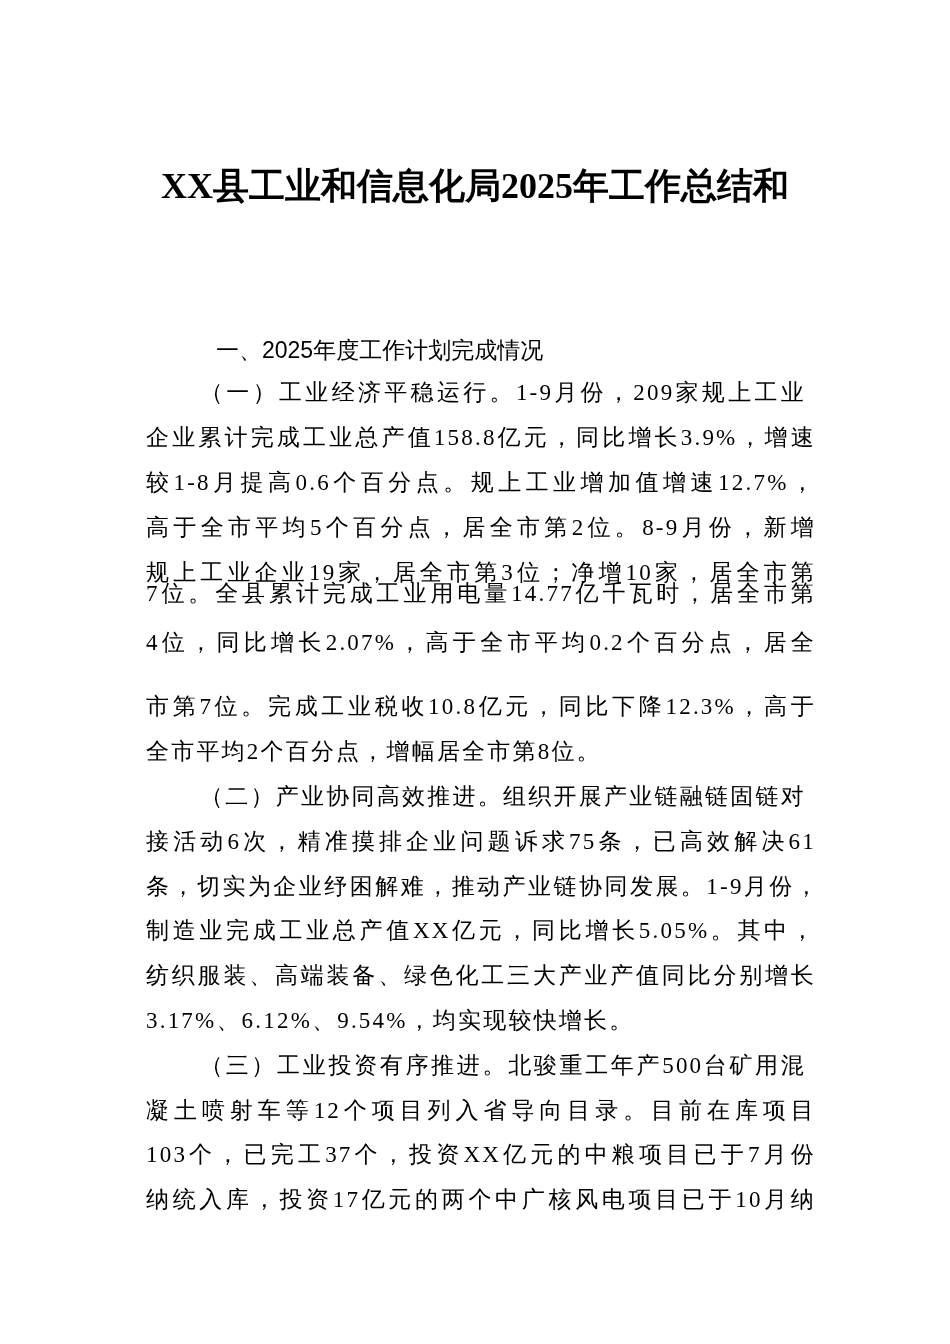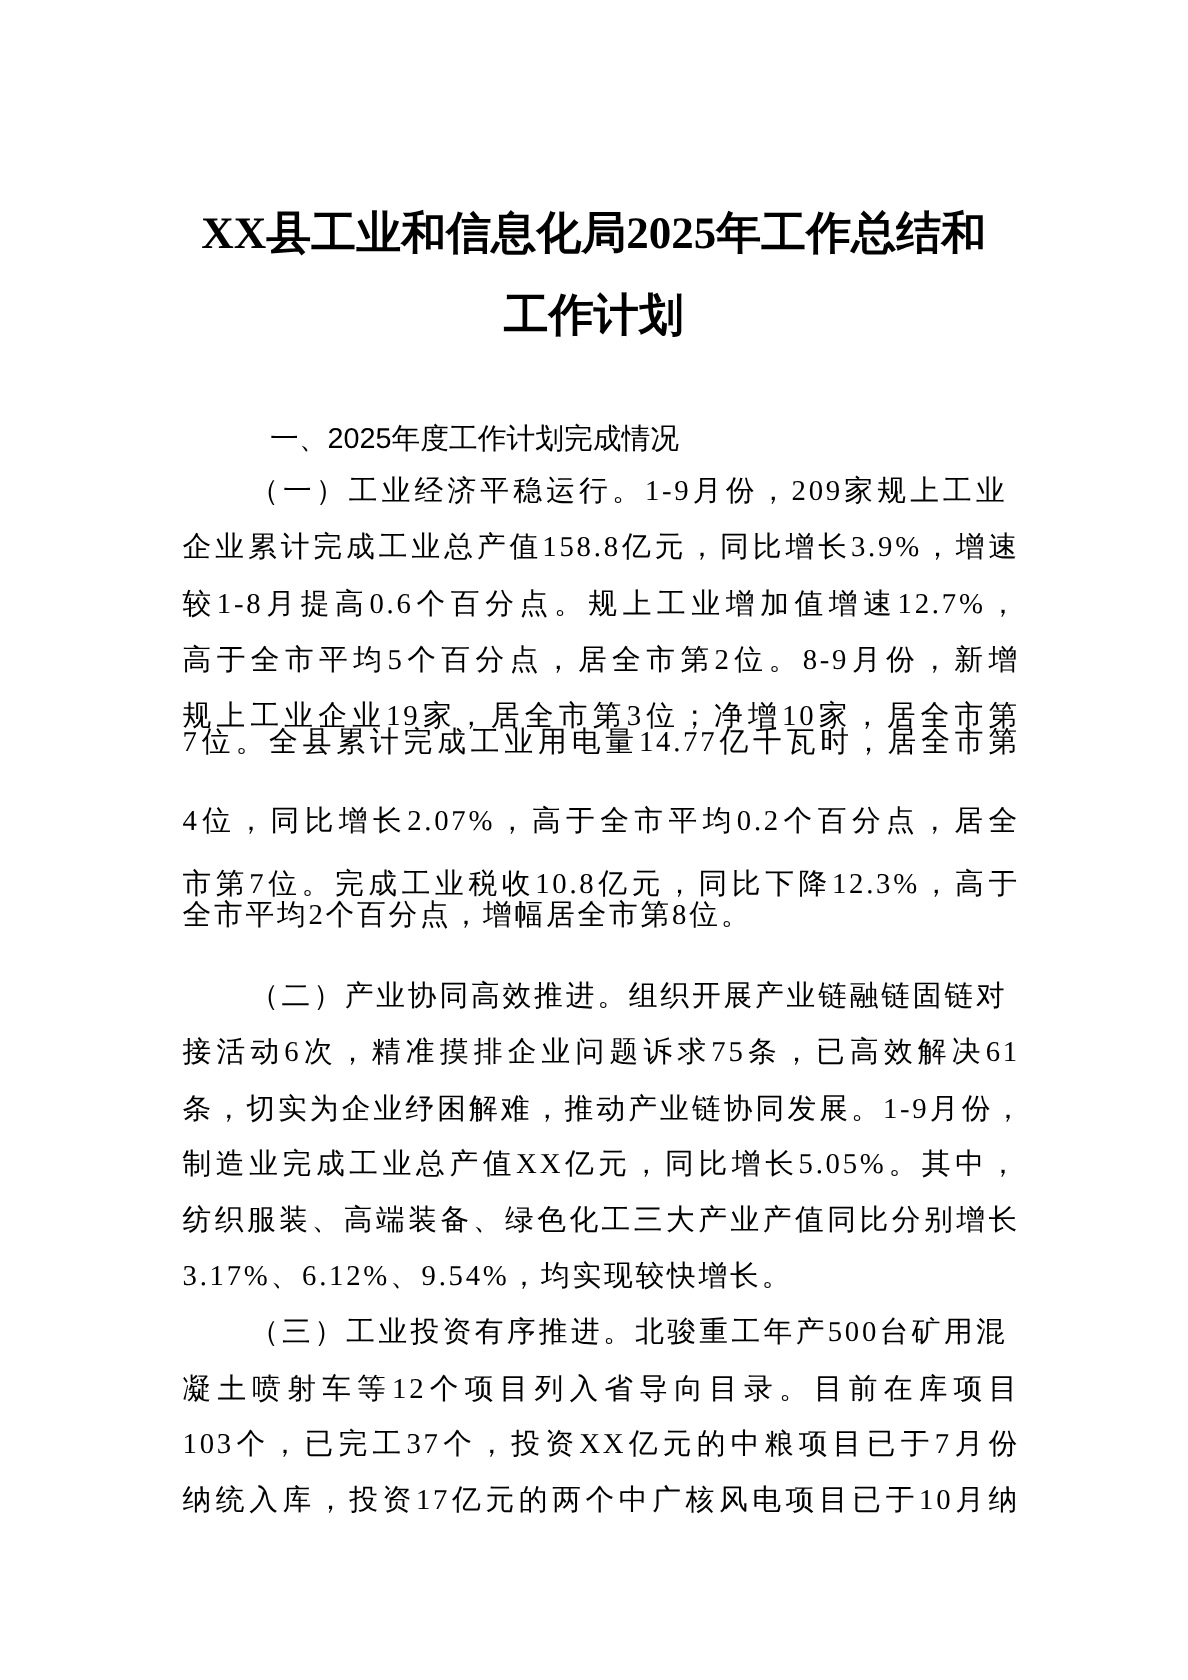--- a/index.html
+++ b/index.html
@@ -60,34 +60,33 @@
       text-align: justify;
     }
     .line.indent.justify { width: 606px; }
   </style>
 </head>
 <body>
 
 <div class="page">
 
   <div class="title l1">XX县工业和信息化局2025年工作总结和</div>
-  <div class="title l2">工作计划</div>
 
   <div class="heading">一、2025年度工作计划完成情况</div>
 
   <div>
     <div class="line indent justify" style="top:378px">（一）工业经济平稳运行。1-9月份，209家规上工业</div>
     <div class="line justify" style="top:423px">企业累计完成工业总产值158.8亿元，同比增长3.9%，增速</div>
     <div class="line justify" style="top:468px">较1-8月提高0.6个百分点。规上工业增加值增速12.7%，</div>
     <div class="line justify" style="top:513px">高于全市平均5个百分点，居全市第2位。8-9月份，新增</div>
     <div class="line justify" style="top:558px">规上工业企业19家，居全市第3位；净增10家，居全市第</div>
     <div class="line justify" style="top:579px">7位。全县累计完成工业用电量14.77亿千瓦时，居全市第</div>
-    <div class="line justify" style="top:642px">4位，同比增长2.07%，高于全市平均0.2个百分点，居全</div>
+    <div class="line justify" style="top:628px">4位，同比增长2.07%，高于全市平均0.2个百分点，居全</div>
     <div class="line justify" style="top:692px">市第7位。完成工业税收10.8亿元，同比下降12.3%，高于</div>
-    <div class="line" style="top:717px">全市平均2个百分点，增幅居全市第8位。</div>
+    <div class="line" style="top:737px">全市平均2个百分点，增幅居全市第8位。</div>
   </div>
 
   <div>
     <div class="line indent justify" style="top:782px">（二）产业协同高效推进。组织开展产业链融链固链对</div>
     <div class="line justify" style="top:827px">接活动6次，精准摸排企业问题诉求75条，已高效解决61</div>
     <div class="line justify" style="top:872px; width:674px">条，切实为企业纾困解难，推动产业链协同发展。1-9月份，</div>
     <div class="line justify" style="top:916px">制造业完成工业总产值XX亿元，同比增长5.05%。其中，</div>
     <div class="line justify" style="top:961px">纺织服装、高端装备、绿色化工三大产业产值同比分别增长</div>
     <div class="line" style="top:1006px">3.17%、6.12%、9.54%，均实现较快增长。</div>
   </div>

